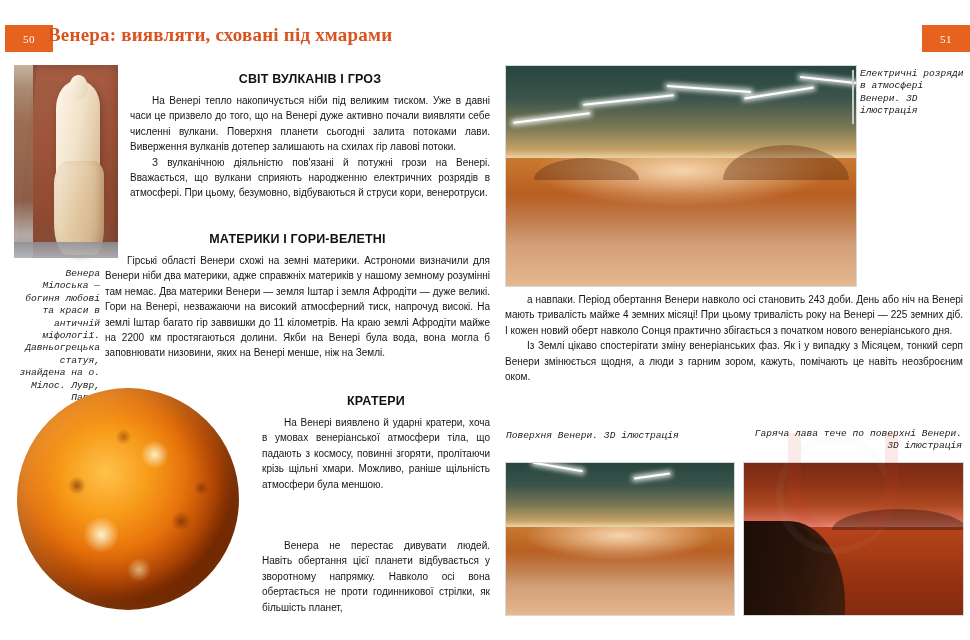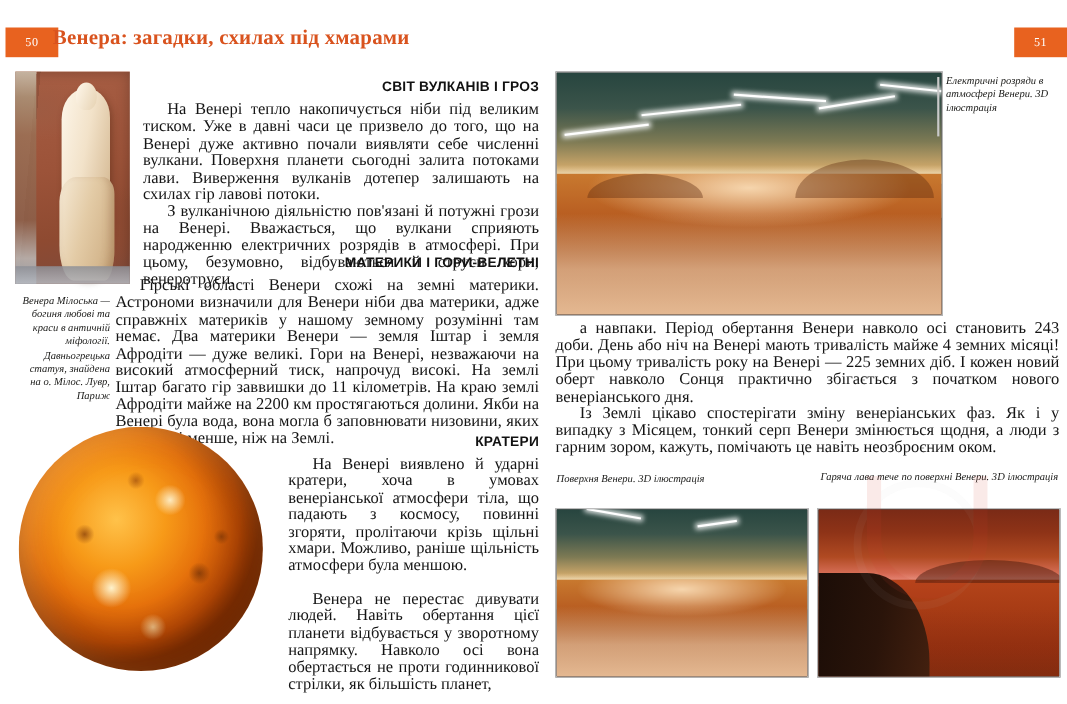--- a/index.html
+++ b/index.html
@@ -24,31 +24,31 @@
     font-family:"Liberation Serif",serif;
     font-size:19px;font-weight:bold;color:#d9531e;
     letter-spacing:.2px;
   }
   .hdr-rule{
     position:absolute;left:48px;top:26px;width:874px;height:1px;background:#e8621f;opacity:.0;
   }
 
   
   .sec-head{
-    text-align:right;font-weight:bold;font-size:12.5px;
+    text-align:center;font-weight:bold;font-size:12.5px;
     letter-spacing:.2px;color:#111;margin:0 0 7px 0;
   }
   .body-par{
-    font-size:15px;line-height:15.4px;text-align:justify;
+    font-size:10px;line-height:15.4px;text-align:justify;
     text-indent:22px;margin:0 0 0 0;color:#151515;
-    -webkit-hyphens:auto;hyphens:auto;font-family:Liberation Serif, serif;
+    -webkit-hyphens:auto;hyphens:auto;
   }
   .body-par + .body-par{margin-top:0px;}
   .cap{
-    font-family:Liberation Serif, serif;font-style:italic;
+    font-family:Liberation Mono, monospace;font-style:italic;
     font-size:9.6px;line-height:12.4px;color:#20201e;
   }
 
   
   .statue{
     position:absolute;left:14px;top:65px;width:104px;height:193px;
     background:
       linear-gradient(95deg,rgba(255,255,255,.18) 0 16%,rgba(0,0,0,.10) 16% 19%,rgba(0,0,0,0) 19%),
       radial-gradient(ellipse 34px 88px at 60% 52%, #f3e4cf 0%, #e8d3b6 38%, rgba(232,211,182,0) 62%),
       radial-gradient(ellipse 60px 40px at 20% 18%, #9e5b42 0%, rgba(158,91,66,0) 70%),
@@ -152,21 +152,21 @@
     border:7px solid #bdbdbd;border-radius:50%;opacity:.55;
   }
 </style>
 </head>
 <body>
 
 <div class="page">
 
   <div class="header">
     <div class="pagenum left">50</div>
-    <div class="chapter-title">Венера: загадки, схилах під хмарами</div>
+    <div class="chapter-title">Венера: виявляти, сховані під хмарами</div>
     <div class="pagenum right">51</div>
     <div class="hdr-rule"></div>
   </div>
 
   <div class="statue">
     <div class="pillar"></div>
     <div class="figure"></div>
     <div class="head"></div>
     <div class="drape"></div>
     <div class="base"></div>

